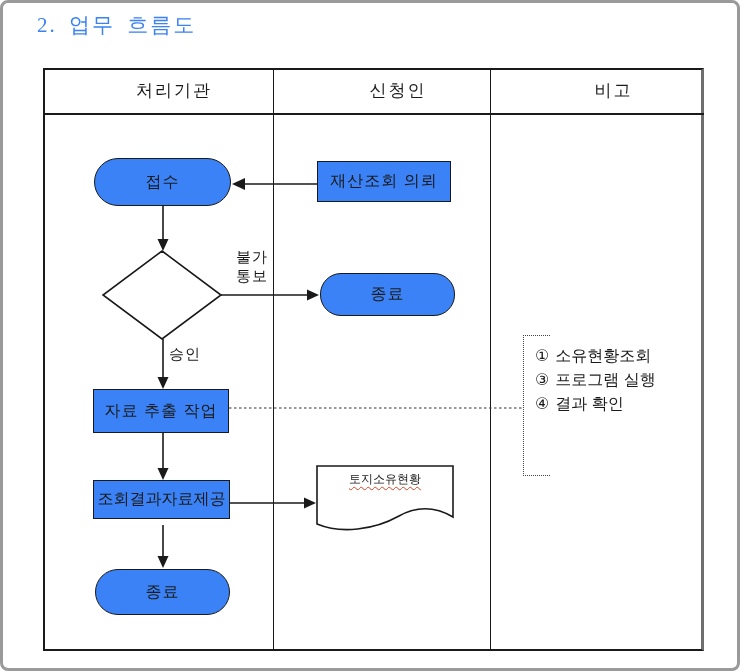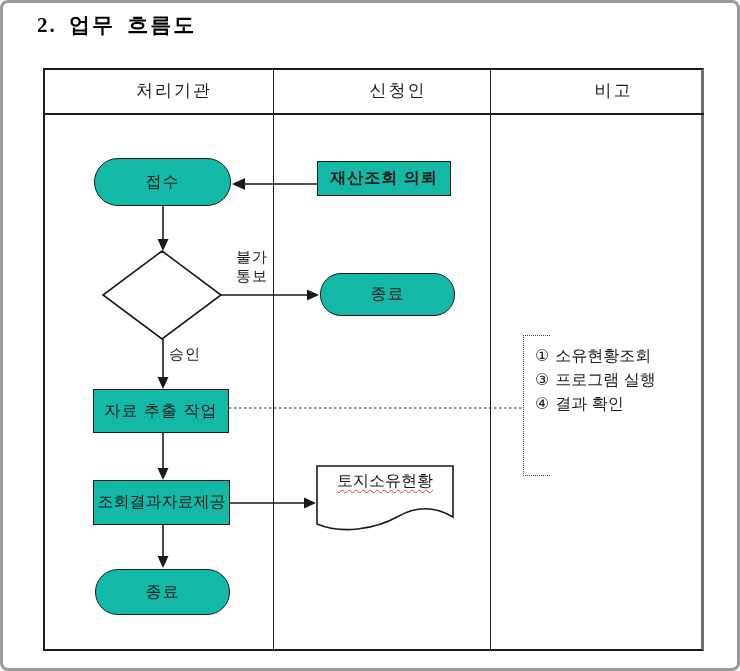--- a/index.html
+++ b/index.html
@@ -4,45 +4,45 @@
 <style>
   html,body{margin:0;padding:0;background:#fff;}
   .screen{
     position:relative;width:740px;height:671px;box-sizing:border-box;
     background:#fff;border:3px solid #9a9a9a;border-radius:8px;overflow:hidden;
     font-family:"Liberation Sans","DejaVu Sans",sans-serif;color:#1a1a1a;
   }
   .page-title{
     position:absolute;left:34px;top:8px;
     font-family:"Liberation Serif","DejaVu Serif",serif;
-    font-size:21px;font-weight:bold;letter-spacing:2px;word-spacing:5px;color:#000000;
+    font-size:21px;font-weight:normal;letter-spacing:2px;word-spacing:5px;color:#3b82f6;
   }
   
   .tbl-frame{position:absolute;left:40px;top:65px;width:661px;height:583px;box-sizing:border-box;
     border:2px solid #1a1a1a;border-right:3px solid #6e6e6e;}
   .tbl-hsep{position:absolute;left:40px;top:110px;width:661px;height:0;border-top:2px solid #1a1a1a;}
   .tbl-v1{position:absolute;left:270px;top:65px;width:0;height:583px;border-left:1.5px solid #1a1a1a;}
   .tbl-v2{position:absolute;left:487px;top:65px;width:0;height:583px;border-left:1.5px solid #1a1a1a;}
   .col-head{position:absolute;top:65px;height:45px;line-height:45px;text-align:center;
     font-size:17px;letter-spacing:2px;z-index:3;padding-left:16px;}
   .ch1{left:40px;width:230px;} .ch2{left:271px;width:216px;} .ch3{left:488px;width:213px;}
 
   
-  .node{position:absolute;box-sizing:border-box;background:#14b8a6;border:1.6px solid #1a1a1a;
+  .node{position:absolute;box-sizing:border-box;background:#3b82f6;border:1.6px solid #1a1a1a;
     display:flex;align-items:center;justify-content:center;font-size:16px;letter-spacing:1px;z-index:2;}
   .terminator{border-radius:24px;}
   #node-reception{left:91px;top:155px;width:137px;height:48px;}
-  #node-request{left:314px;top:158px;width:134px;height:35px;font-weight:bold;}
+  #node-request{left:314px;top:158px;width:134px;height:41px;}
   #node-end-applicant{left:317px;top:270px;width:135px;height:43px;border-radius:21px;}
   #node-extraction{left:90px;top:386px;width:136px;height:44px;}
-  #node-provide{left:90px;top:477px;width:137px;height:45px;letter-spacing:0;}
+  #node-provide{left:90px;top:477px;width:137px;height:39px;letter-spacing:0;}
   #node-end-agency{left:92px;top:566px;width:135px;height:46px;border-radius:23px;}
   .diamond-label{position:absolute;left:101px;top:283px;width:117px;text-align:center;
     font-size:16px;letter-spacing:1px;z-index:3;}
-  .doc-label{position:absolute;left:316px;top:468px;width:132px;text-align:center;font-size:16px;z-index:3;
+  .doc-label{position:absolute;left:316px;top:468px;width:132px;text-align:center;font-size:12px;z-index:3;
     text-decoration:underline;text-decoration-style:wavy;text-decoration-color:#d24726;
     text-decoration-thickness:1px;text-underline-offset:3px;}
 
   
   .edge-label{position:absolute;font-size:15px;z-index:3;letter-spacing:1px;}
   #label-reject{left:233px;top:244px;line-height:19px;}
   #label-approve{left:166px;top:342px;}
 
   
   .remarks-left{position:absolute;left:520px;top:332px;width:0;height:141px;border-left:1.5px dotted #444;z-index:2;}

